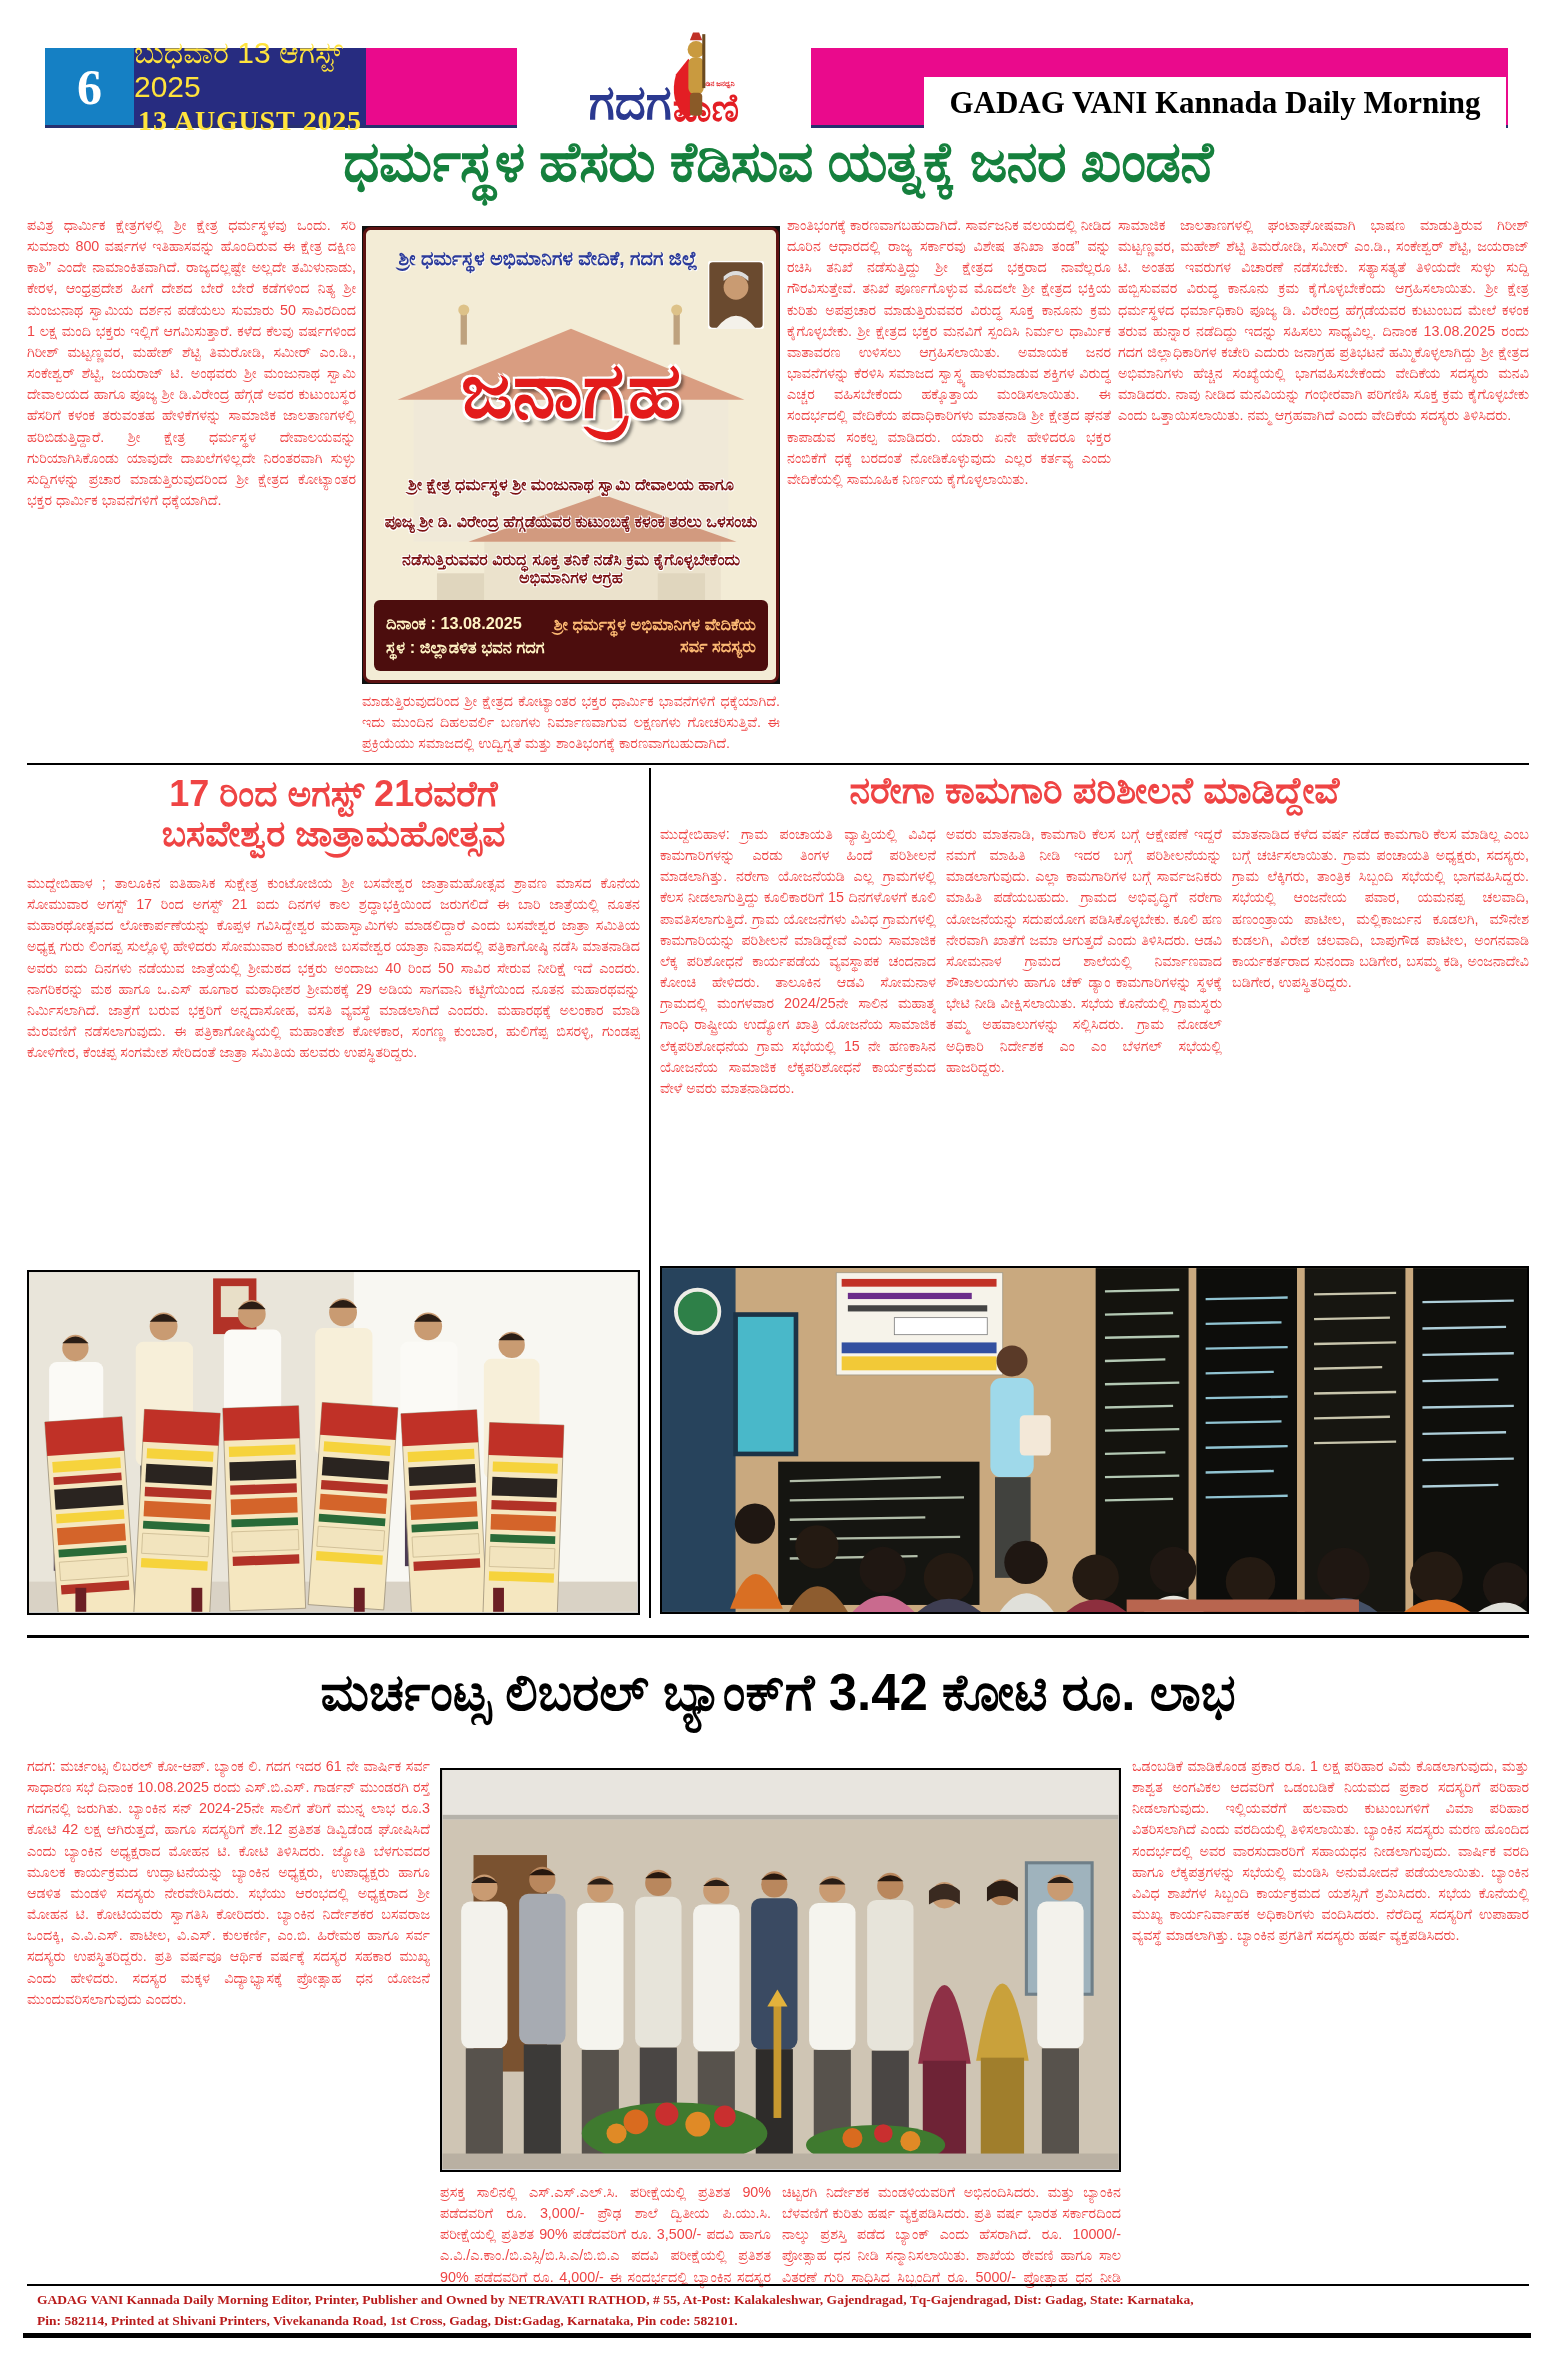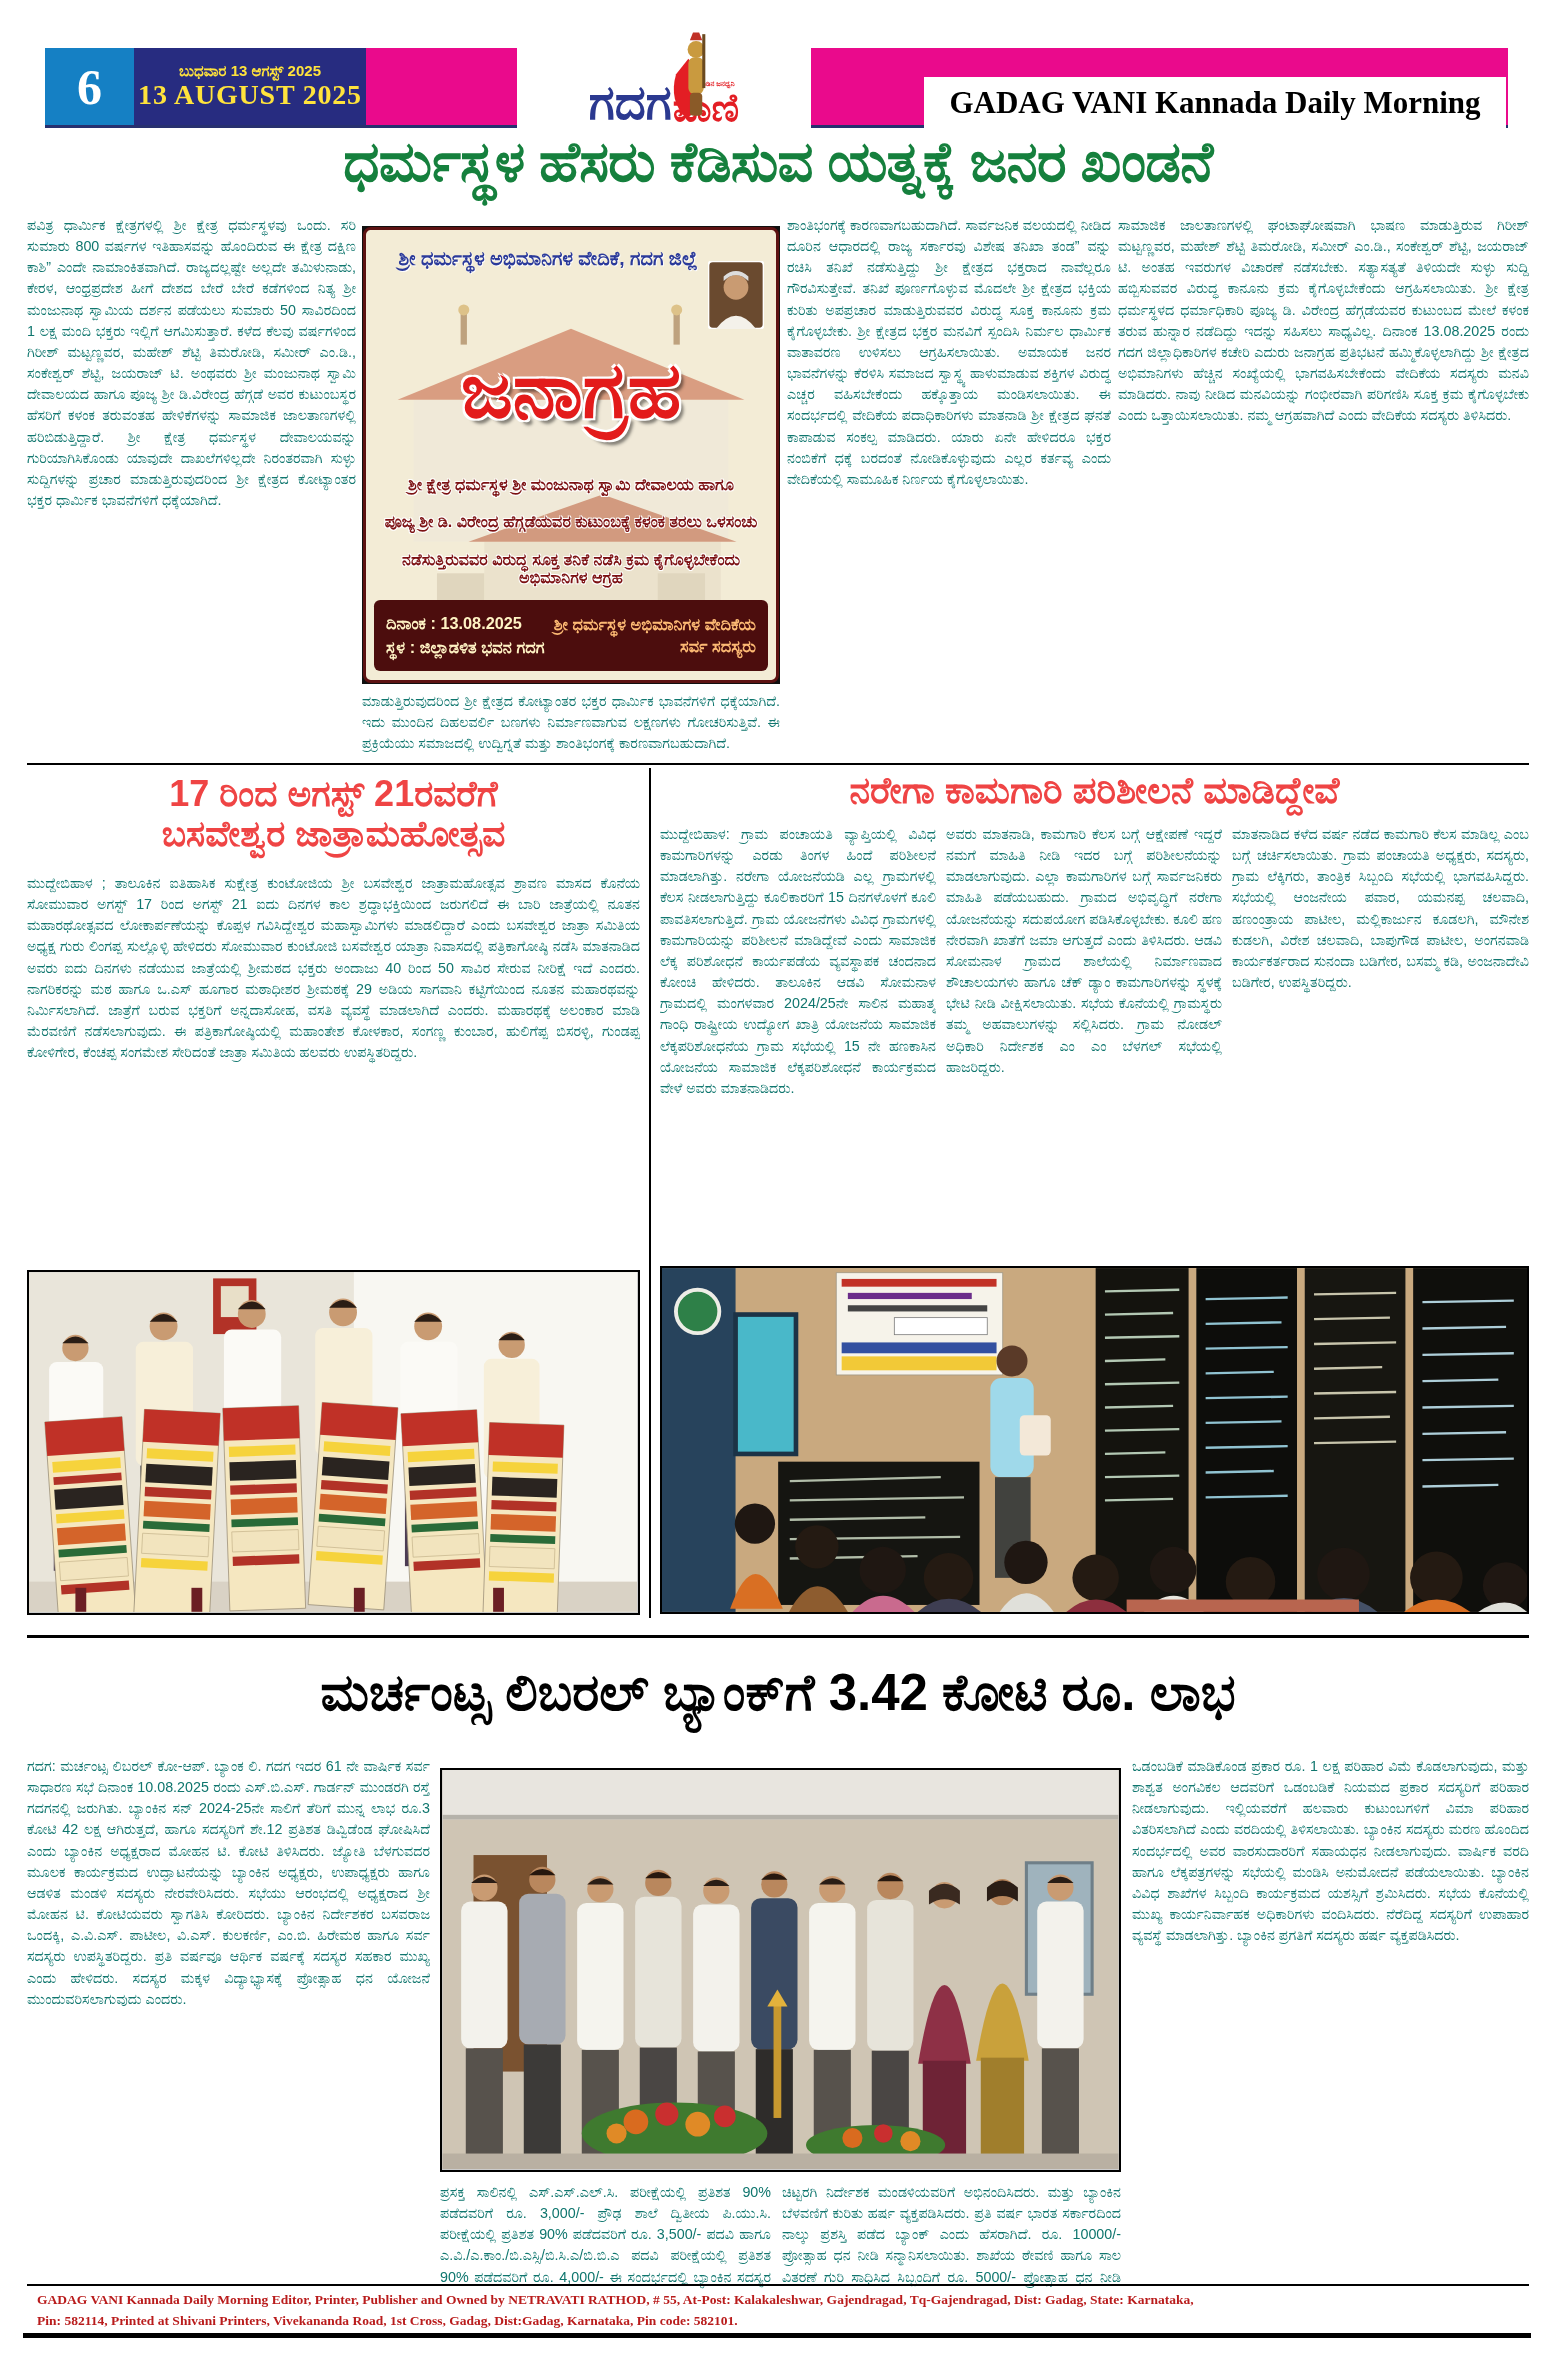--- a/index.html
+++ b/index.html
@@ -4,34 +4,34 @@
 <style>
   html,body{margin:0;padding:0;background:#fff;}
   .page{position:relative;width:1555px;height:2377px;background:#fff;overflow:hidden;
         font-family:"Liberation Sans","DejaVu Sans",sans-serif;color:#111;}
   .abs{position:absolute;}
   
   .mast{background:#EA0A8C;border-bottom:3.1px solid #27306F;}
   .pagenum{background:#1580C4;color:#fff;display:flex;align-items:center;justify-content:center;
            font-family:"Liberation Serif",serif;font-weight:bold;font-size:50px;}
   .datebox{background:#272C80;color:#FFE33C;display:flex;flex-direction:column;align-items:center;justify-content:center;line-height:1.15;}
-  .date-kn{font-size:15px;font-weight:bold;}
+  .date-kn{font-size:30px;font-weight:normal;}
   .date-en{font-family:"Liberation Serif",serif;font-size:28px;font-weight:bold;letter-spacing:0.8px;}
   .logo-panel{background:#fff;display:flex;align-items:flex-end;justify-content:center;gap:1px;padding-bottom:4.6px;}
   .logo-first{color:#2B3990;font-weight:bold;font-size:48px;line-height:1;}
   .logo-second{color:#E31E24;font-weight:bold;font-size:39px;line-height:1;}
   .logo-tag{color:#E31E24;font-size:7px;font-weight:bold;white-space:nowrap;}
   .edition{background:#fff;color:#000;font-family:"Liberation Serif",serif;font-weight:bold;font-size:31px;
            display:flex;align-items:center;justify-content:center;white-space:nowrap;}
   
   .h1k{font-weight:bold;color:#15803d;text-align:center;font-size:56px;line-height:1.05;letter-spacing:-0.8px;}
   .h2k{font-weight:bold;color:#ef4444;font-size:36px;line-height:1.1;}
   .h3k{font-weight:bold;color:#000;font-size:51px;line-height:1.05;text-align:center;}
   
-  .col{font-size:14.3px;line-height:1.48;text-align:justify;overflow:hidden;color:#0f766e;}
+  .col{font-size:14.3px;line-height:1.48;text-align:justify;overflow:hidden;color:#ef4444;}
   .rule-h{background:#000;}
   .rule-v{background:#000;}
   
   .ad{background:#101010;padding:1px;box-sizing:border-box;}
   .ad-inner{position:relative;width:100%;height:100%;background:#f3ecd6;border:3.9px solid #5d1212;border-radius:7.7px;
             box-sizing:border-box;overflow:hidden;}
   .ad-org{position:absolute;top:17px;left:0;right:46px;text-align:center;color:#2B3A9A;font-weight:bold;font-size:19.4px;
           text-shadow:0.8px 0.8px 0 #fff;}
   .ad-title{position:absolute;top:116px;left:0;right:0;text-align:center;color:#E31B1B;font-weight:bold;font-size:77px;
             text-shadow:-2.3px -2.3px 0 #fff,2.3px -2.3px 0 #fff,-2.3px 2.3px 0 #fff,2.3px 2.3px 0 #fff,4.6px 5.4px 3.1px rgba(0,0,0,.45);}

